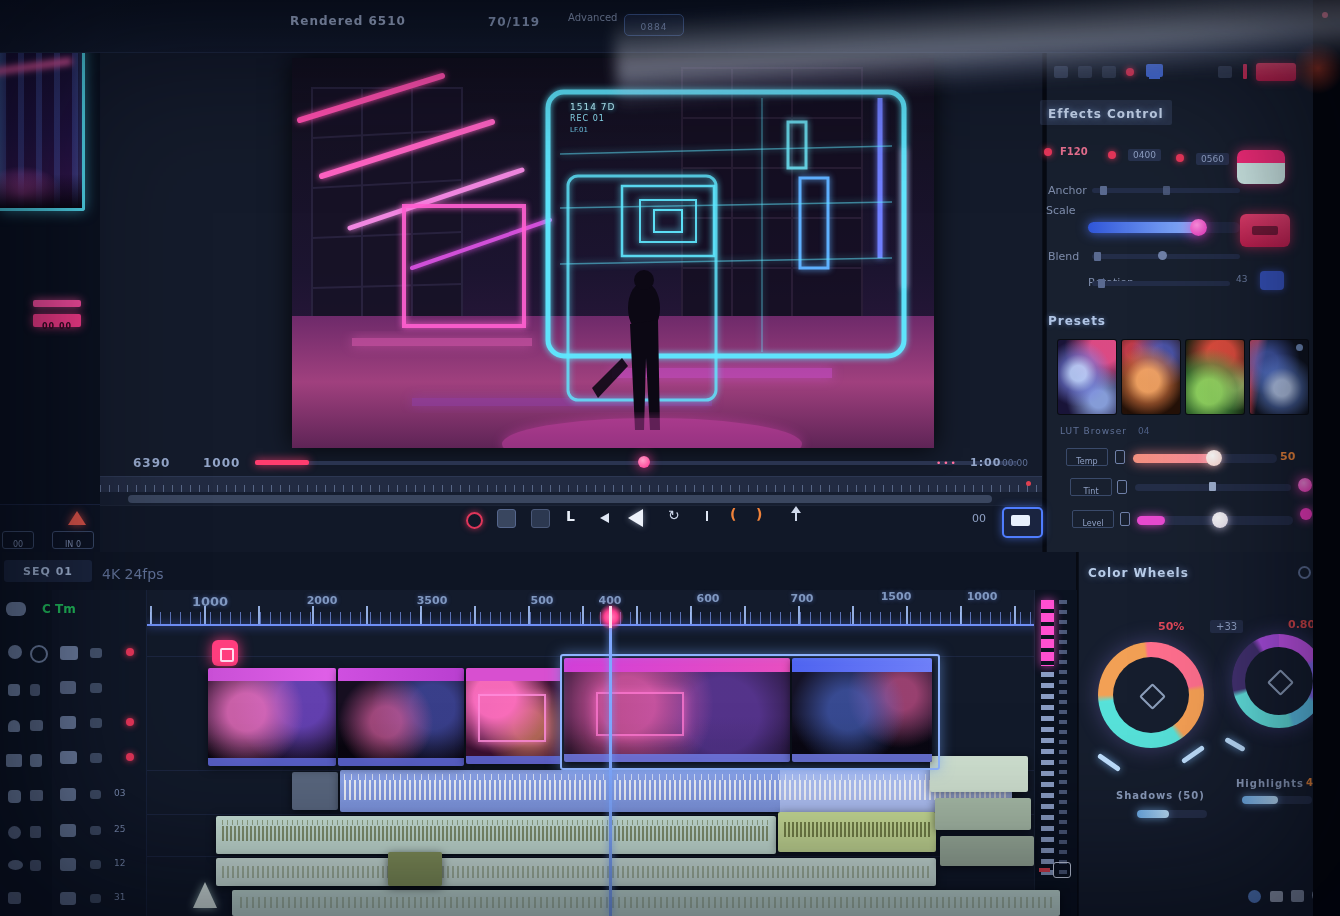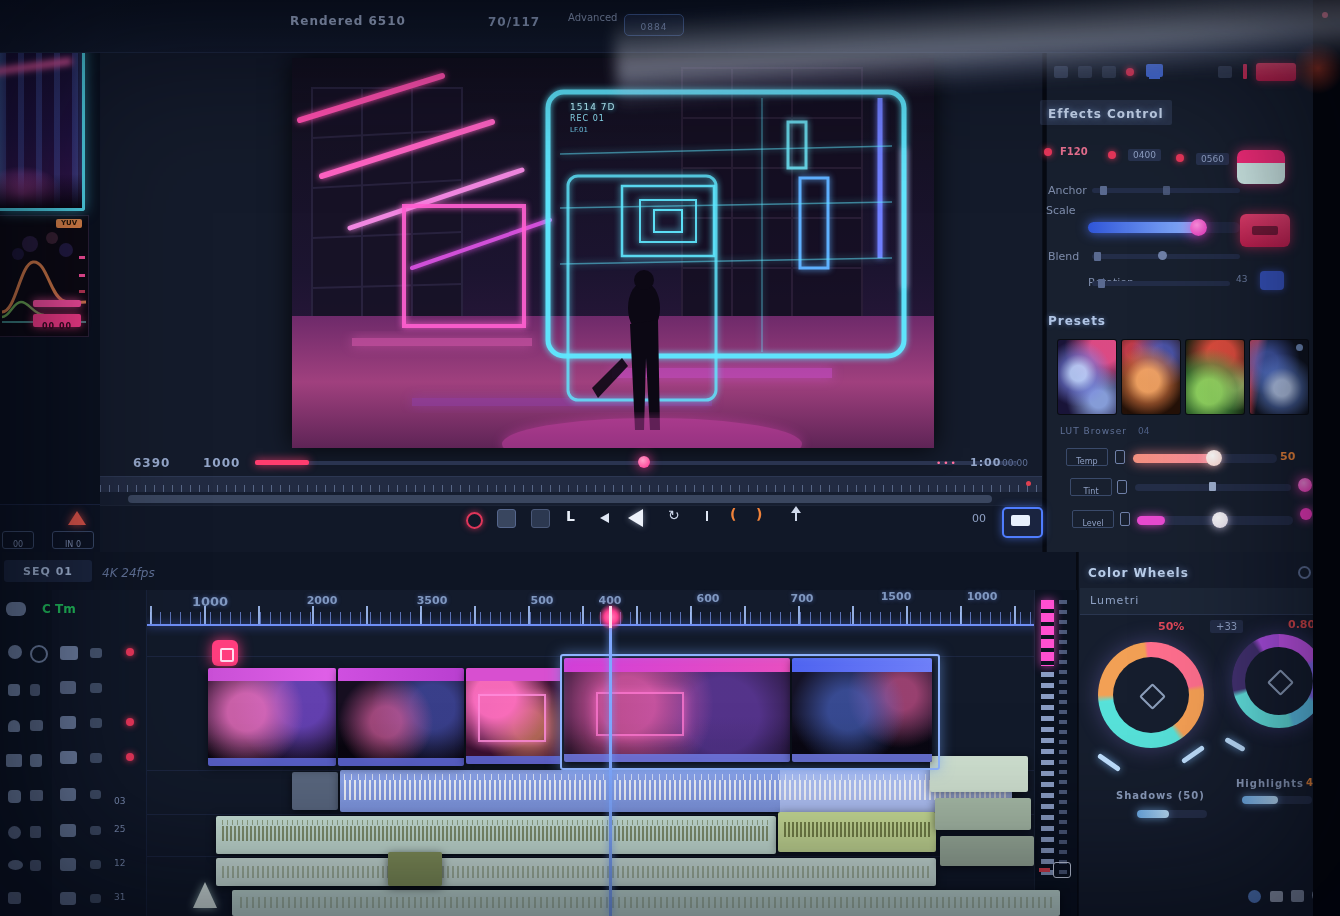--- a/index.html
+++ b/index.html
@@ -34,53 +34,35 @@
   .vig{position:absolute;inset:0;pointer-events:none;z-index:95;
        box-shadow:inset 0 0 140px 45px rgba(2,4,14,.6);}
 </style>
 </head>
 <body>
 
 <div id="stage">
 
   <div class="p" style="left:0;top:0;width:1340px;height:52px;background:linear-gradient(180deg,#0e1524,#131b2e);border-bottom:1px solid #1f2a44;z-index:20;"></div>
   <div class="p tc" style="left:290px;top:14px;z-index:21;color:#a8b8d8;">Rendered 6510</div>
-  <div class="p tc" style="left:488px;top:15px;z-index:21;">70/117</div>
+  <div class="p tc" style="left:488px;top:15px;z-index:21;">70/119</div>
   <div class="p lbl" style="left:568px;top:12px;z-index:21;font-size:10px;color:#8fa0c0;">Advanced</div>
   <div class="p" style="left:624px;top:14px;width:58px;height:20px;border:1.5px solid #3d5a94;border-radius:5px;background:rgba(30,44,74,.6);z-index:21;text-align:center;">
     <span style="font-size:9px;color:#7f96c4;line-height:20px;letter-spacing:1px;">0884</span>
   </div>
 
   <div class="p" style="left:0;top:52px;width:100px;height:500px;background:#0b1220;border-right:1px solid #141d32;"></div>
 
   <div class="p" style="left:0;top:42px;width:82px;height:163px;border:3px solid #52dcf0;border-left:none;border-radius:0 3px 3px 0;box-shadow:0 0 14px rgba(80,220,245,.55), inset 0 0 8px rgba(80,220,245,.4);overflow:hidden;z-index:5;background:linear-gradient(180deg,#1a1034 0%,#241446 55%,#3a1850 100%);">
     <div style="position:absolute;inset:0;background:repeating-linear-gradient(90deg,rgba(100,140,255,.35) 0 6px,rgba(0,0,0,0) 6px 18px);opacity:.8;"></div>
     <div style="position:absolute;left:-8px;top:18px;width:80px;height:7px;background:#ff5fb0;filter:blur(3px);transform:rotate(-8deg);"></div>
     <div style="position:absolute;left:-18px;bottom:-14px;width:80px;height:56px;background:radial-gradient(closest-side,rgba(240,90,210,.85),rgba(240,90,210,0));"></div>
     <div style="position:absolute;left:0;bottom:0;width:100%;height:34px;background:linear-gradient(to top,rgba(6,4,12,.95),rgba(6,4,12,0));"></div>
   </div>
 
-  <div class="p" style="left:0;top:215px;width:88px;height:120px;background:#0d0a13;border:1px solid #2c2138;border-left:none;overflow:hidden;">
-    <svg width="88" height="120" style="position:absolute;left:0;top:0;">
-      <rect x="0" y="0" width="88" height="120" fill="#0d0a13"></rect>
-      <g opacity="0.35">
-          <circle cx="30" cy="28" r="8" fill="#5f3f8f"></circle>
-          <circle cx="52" cy="22" r="6" fill="#8f4f6f"></circle>
-          <circle cx="66" cy="34" r="7" fill="#4f3f9f"></circle>
-          <circle cx="18" cy="38" r="6" fill="#3f2f7f"></circle>
-        </g>
-      <path d="M2,96 C16,96 20,48 33,46 C46,44 50,78 62,84 C70,88 80,86 86,86" fill="none" stroke="#f08a50" stroke-width="3" opacity="0.9"></path>
-      <path d="M2,101 C10,101 13,86 21,86 C29,86 33,98 44,99 L60,100" fill="none" stroke="#7fc860" stroke-width="2.4" opacity="0.85"></path>
-      <path d="M2,106 L86,106" stroke="#5fd8d0" stroke-width="1.6" opacity="0.8"></path>
-      <rect x="79" y="40" width="6" height="3" fill="#ff4f9e"></rect>
-        <rect x="79" y="58" width="6" height="3" fill="#ff4f9e"></rect>
-        <rect x="79" y="74" width="6" height="3" fill="#c03858"></rect>
-    </svg>
-    <div style="position:absolute;left:56px;top:3px;width:26px;height:9px;background:#e8884a;border-radius:2px;font-size:7px;color:#2a1404;text-align:center;line-height:9px;font-weight:bold;"><span>YUV</span></div>
-  </div>
   <div class="p" style="left:33px;top:300px;width:48px;height:7px;background:#ff4fa3;box-shadow:0 0 8px rgba(255,80,160,.8);border-radius:2px;"></div>
   <div class="p" style="left:33px;top:314px;width:48px;height:13px;background:#ff3d8e;border-radius:2px;box-shadow:0 0 10px rgba(255,60,140,.7);text-align:center;">
     <span style="font-size:8px;font-weight:bold;color:#3a0a22;line-height:13px;letter-spacing:1px;">00 00</span>
   </div>
 
   <div class="p" style="left:0;top:504px;width:100px;height:48px;background:#0d1424;border-top:1px solid #1a2440;">
     <div style="position:absolute;left:68px;top:6px;width:0;height:0;border-left:9px solid transparent;border-right:9px solid transparent;border-bottom:14px solid #e0554a;filter:drop-shadow(0 0 4px rgba(230,80,70,.8));"></div>
     <div style="position:absolute;left:2px;top:26px;width:30px;height:16px;border:1px solid #3a4a6a;border-radius:3px;text-align:center;">
       <span style="font-size:8px;color:#7f90b4;line-height:16px;">00</span>
     </div>
@@ -298,21 +280,21 @@
   <div class="p" style="left:1137px;top:516px;width:156px;height:9px;border-radius:5px;background:#242e48;"></div>
   <div class="p" style="left:1137px;top:516px;width:28px;height:9px;border-radius:5px;background:#e84ad0;box-shadow:0 0 10px rgba(235,75,210,.85);"></div>
   <div class="p" style="left:1212px;top:512px;width:16px;height:16px;border-radius:50%;background:radial-gradient(circle at 40% 35%,#ffffff,#e8e0f0);box-shadow:0 0 10px rgba(230,220,255,.9);"></div>
   <div class="p" style="left:1300px;top:508px;width:12px;height:12px;border-radius:50%;background:#ff3dc8;box-shadow:0 0 10px rgba(255,60,200,.9);"></div>
 
   <div class="p" style="left:0;top:552px;width:1076px;height:364px;background:#121a2a;"></div>
   <div class="p" style="left:0;top:552px;width:1076px;height:38px;background:#0e1524;border-bottom:1px solid #202a44;z-index:10;"></div>
   <div class="p" style="left:4px;top:560px;width:88px;height:22px;background:#1c2740;border-radius:3px;text-align:center;z-index:11;">
     <span style="font-size:11px;font-weight:bold;color:#a8bcdc;line-height:22px;letter-spacing:1px;">SEQ 01</span>
   </div>
-  <div class="p" style="left:102px;top:566px;font-size:12px;color:#5f7096;z-index:11;font-style:italic;">4K 24fps</div>
+  <div class="p" style="left:102px;top:566px;font-size:14px;color:#5f7096;z-index:11;">4K 24fps</div>
 
   <div class="p" style="left:0;top:590px;width:52px;height:326px;background:#0d1524;border-right:1px solid #18233c;z-index:11;"></div>
   <div class="p" style="left:42px;top:602px;font-size:12px;font-weight:bold;color:#22c55e;z-index:12;">C Tm</div>
   <div class="toolicon" style="left:6px;top:602px;width:20px;height:14px;border-radius:6px;z-index:12;"></div>
   <div class="toolicon" style="left:8px;top:645px;width:14px;height:14px;border-radius:50%;z-index:12;"></div>
   <div class="toolicon" style="left:30px;top:645px;width:14px;height:14px;border-radius:50%;border:2px solid #8fa4cc;background:transparent;z-index:12;"></div>
   <div class="toolicon" style="left:8px;top:684px;width:12px;height:12px;z-index:12;"></div>
   <div class="toolicon" style="left:30px;top:684px;width:10px;height:12px;opacity:.5;z-index:12;"></div>
   <div class="toolicon" style="left:8px;top:720px;width:12px;height:12px;border-radius:50% 50% 2px 2px;z-index:12;"></div>
   <div class="toolicon" style="left:30px;top:720px;width:13px;height:11px;opacity:.6;z-index:12;"></div>
@@ -348,21 +330,21 @@
   <div class="p" style="left:52px;top:745px;width:94px;height:28px;z-index:12;">
     <div class="toolicon" style="left:8px;top:6px;width:17px;height:13px;opacity:.75;"></div>
     <div class="toolicon" style="left:38px;top:8px;width:12px;height:10px;opacity:.4;"></div>
     <span style="position:absolute;left:58px;top:6px;font-size:9px;color:#6e80a6;"></span>
     <div class="dot-red" style="position:absolute;left:74px;top:8px;"></div>
   </div>
 
   <div class="p" style="left:52px;top:782px;width:94px;height:28px;z-index:12;">
     <div class="toolicon" style="left:8px;top:6px;width:16px;height:13px;opacity:.7;"></div>
     <div class="toolicon" style="left:38px;top:8px;width:11px;height:9px;opacity:.4;"></div>
-    <span style="position:absolute;left:62px;top:14px;font-size:9px;color:#7e90b6;">03</span>
+    <span style="position:absolute;left:62px;top:6px;font-size:9px;color:#7e90b6;">03</span>
   </div>
   <div class="p" style="left:52px;top:818px;width:94px;height:28px;z-index:12;">
     <div class="toolicon" style="left:8px;top:6px;width:16px;height:13px;opacity:.7;"></div>
     <div class="toolicon" style="left:38px;top:8px;width:11px;height:9px;opacity:.4;"></div>
     <span style="position:absolute;left:62px;top:6px;font-size:9px;color:#7e90b6;">25</span>
   </div>
   <div class="p" style="left:52px;top:852px;width:94px;height:28px;z-index:12;">
     <div class="toolicon" style="left:8px;top:6px;width:16px;height:13px;opacity:.65;"></div>
     <div class="toolicon" style="left:38px;top:8px;width:11px;height:9px;opacity:.4;"></div>
     <span style="position:absolute;left:62px;top:6px;font-size:9px;color:#7e90b6;">12</span>
@@ -460,24 +442,20 @@
     <div style="position:absolute;left:4px;top:278px;width:11px;height:4px;background:#e04050;"></div>
     <div style="position:absolute;left:18px;top:272px;width:16px;height:14px;border:1.5px solid #cfd8ec;border-radius:3px;"></div>
   </div>
 
   <div class="p" style="left:1078px;top:552px;width:262px;height:364px;background:#161e2e;border-left:1px solid #0a0f1a;"></div>
   <div class="p" style="left:1088px;top:562px;z-index:8;">
     <span style="font-size:12px;font-weight:bold;color:#b8cce8;letter-spacing:1px;text-shadow:0 0 6px rgba(150,190,255,.5);">Color Wheels</span>
   </div>
   <div class="p" style="left:1298px;top:566px;width:9px;height:9px;border-radius:50%;border:2px solid #5f7096;z-index:8;"></div>
   <div class="p" style="left:1320px;top:565px;width:9px;height:9px;border-radius:50%;background:#e03030;box-shadow:0 0 6px #e03030;z-index:8;"></div>
-  <div class="p" style="left:1080px;top:588px;width:258px;height:26px;background:#1d2738;border-bottom:1px solid #2a3650;z-index:7;">
-    <span style="position:absolute;left:10px;top:6px;font-size:11px;color:#8fa2c4;letter-spacing:1px;">Lumetri</span>
-    <span style="position:absolute;right:10px;top:5px;font-size:11px;color:#7fa8f0;">▼</span>
-  </div>
 
   <div class="p" style="left:1158px;top:620px;font-size:11px;font-weight:bold;color:#e04858;z-index:8;">50%</div>
   <div class="p" style="left:1210px;top:620px;padding:1px 6px;background:#242e48;border-radius:2px;font-size:10px;color:#8fa0c4;z-index:8;">+33</div>
   <div class="p" style="left:1288px;top:618px;font-size:11px;font-weight:bold;color:#e04848;z-index:8;">0.80</div>
 
   <div class="p" style="left:1098px;top:642px;width:106px;height:106px;border-radius:50%;z-index:8;filter:blur(.4px);
        background:conic-gradient(#ff6f8e 0deg 78deg,#f6a055 84deg 140deg,#57e2da 148deg 262deg,#f2a055 270deg 352deg,#ff6f8e 356deg 360deg);
        box-shadow:0 0 22px rgba(160,140,255,.3);"></div>
   <div class="ring-hole" style="left:1113px;top:657px;width:76px;height:76px;z-index:9;"></div>
   <div class="p diamond" style="left:1143px;top:687px;z-index:10;"></div>

